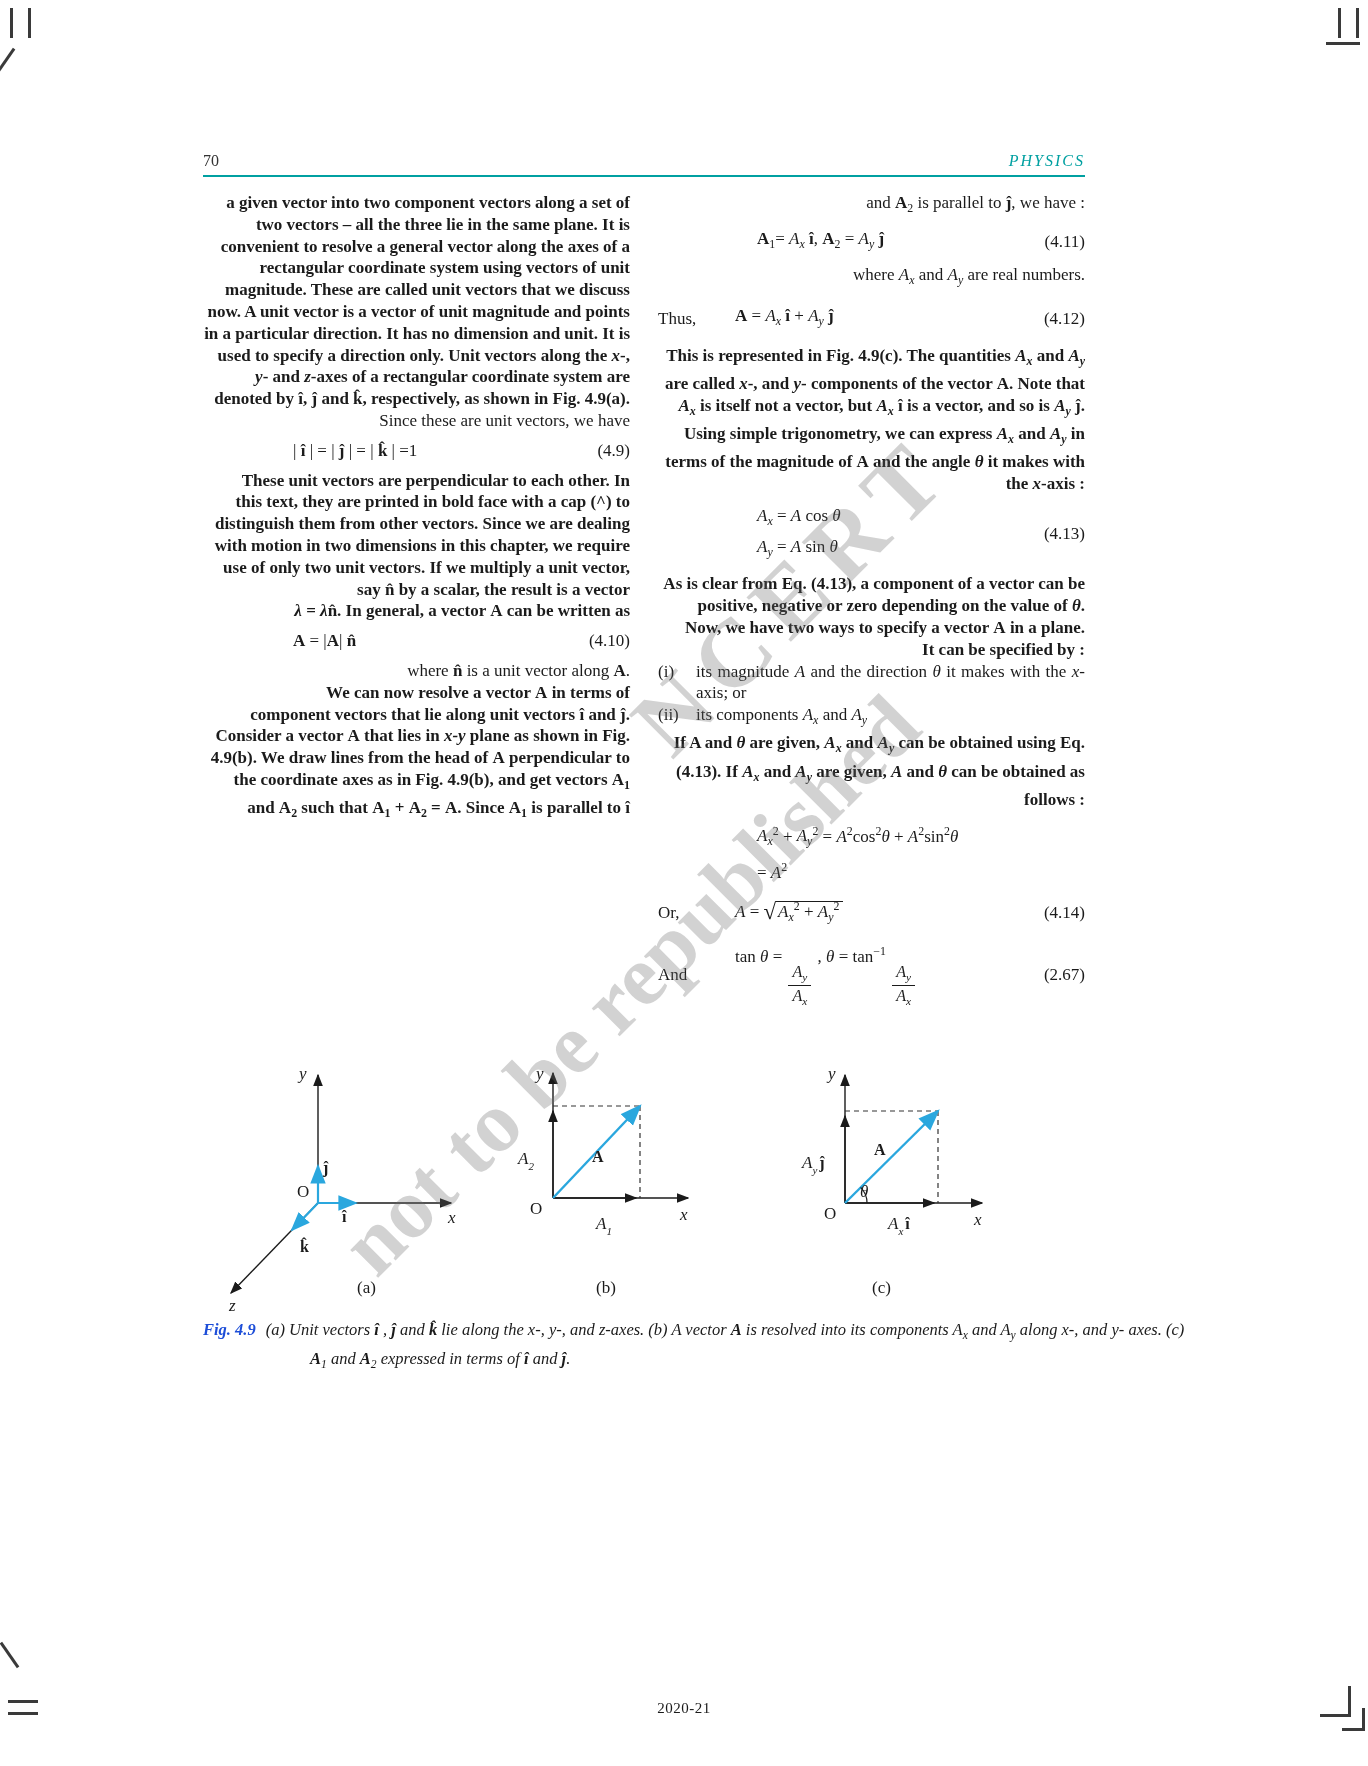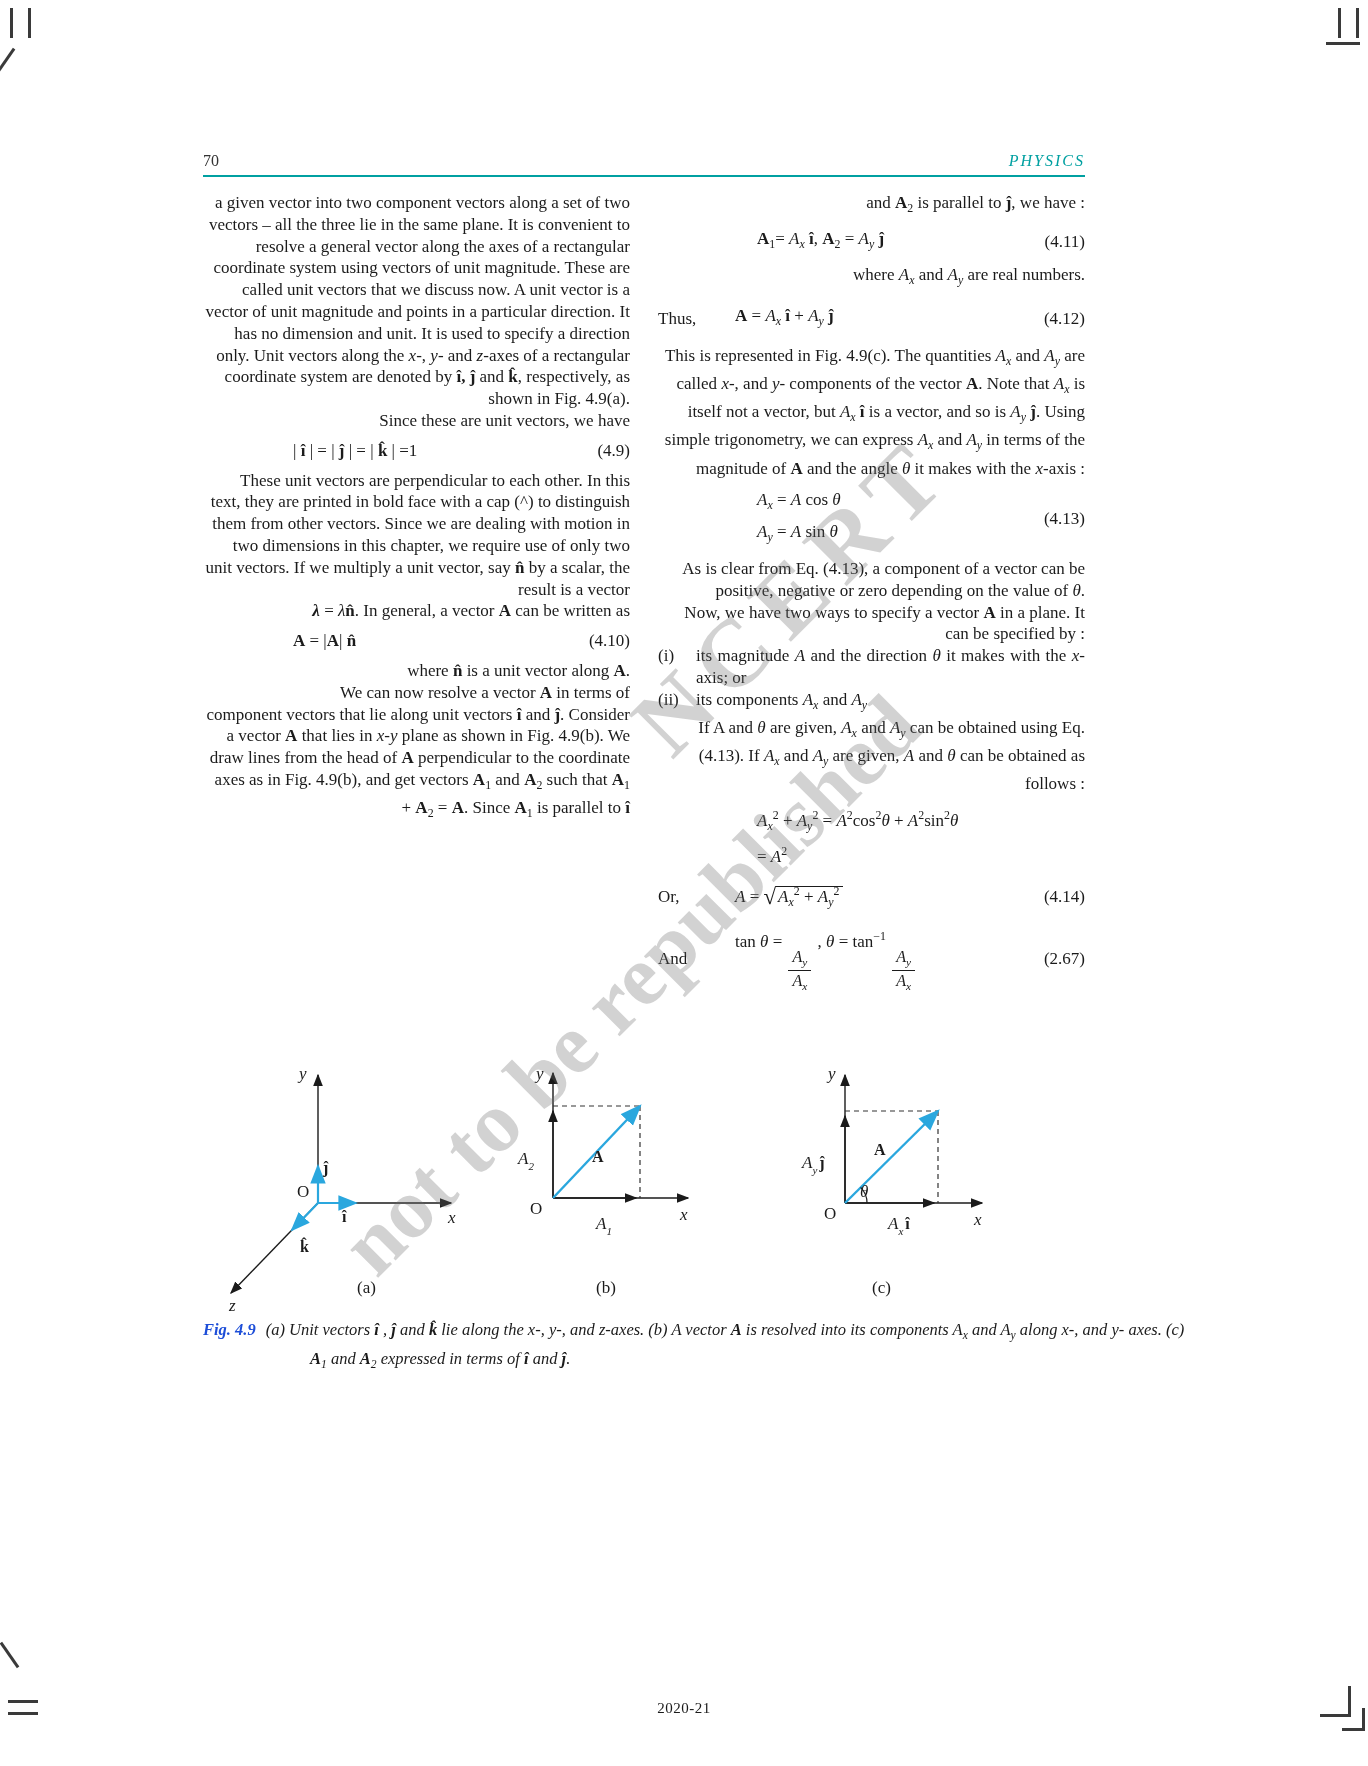--- a/index.html
+++ b/index.html
@@ -32,21 +32,21 @@
   .header { position:absolute; left:203px; top:152px; width:882px;
             display:flex; justify-content:space-between; align-items:flex-end;
             border-bottom:2.5px solid #00A0A1; padding-bottom:5px; }
   .page-num { font-size:16px; color:#333; }
   .subject  { font-size:16px; color:#00A0A1; letter-spacing:2px;font-style:italic; }
 
   
   .columns { position:absolute; left:203px; top:192px; width:882px; display:flex; gap:28px; z-index:2; }
   .col { width:427px; font-size:17px; line-height:21.8px; }
   .col p { margin:0;text-align:right; }
-  .just { text-align:justify; }
+  .just { text-align:justify;font-weight:bold; }
   .ind20 { text-indent:20px; }
   .ind70 { text-indent:70px; }
 
   
   .eq { display:flex; align-items:center; margin:8px 0; }
   .eq.sp { margin:12px 0; }
   .eq-pre { width:77px; flex-shrink:0; }
   .eq-body { flex:1; text-align:left; }
   .ml90 { margin-left:90px; }
   .ml77 { margin-left:99px; }

